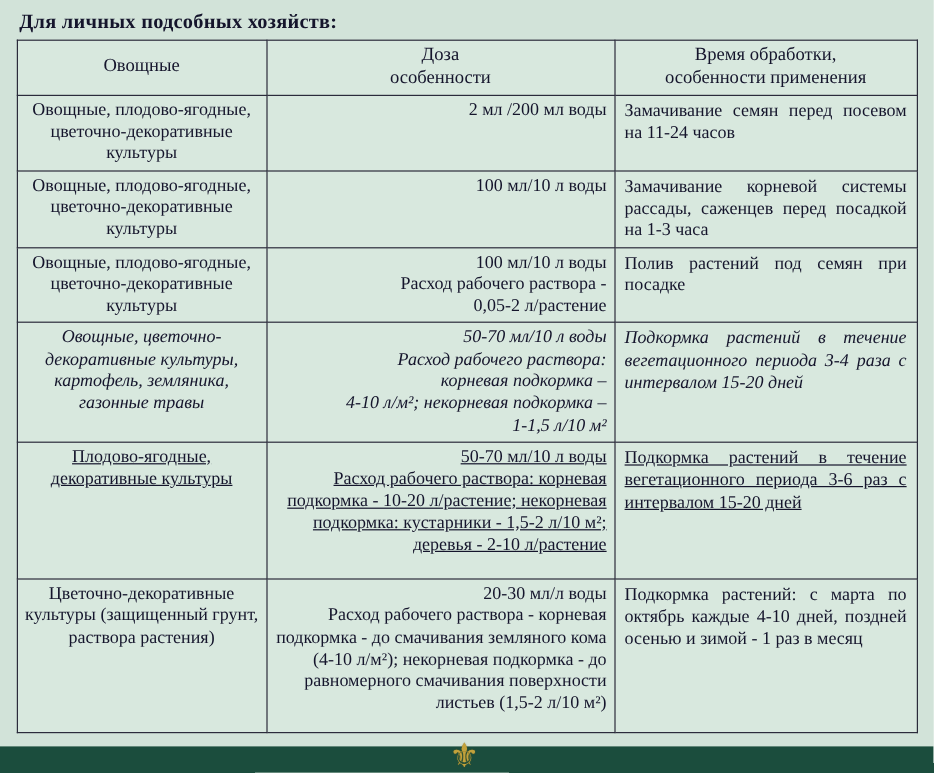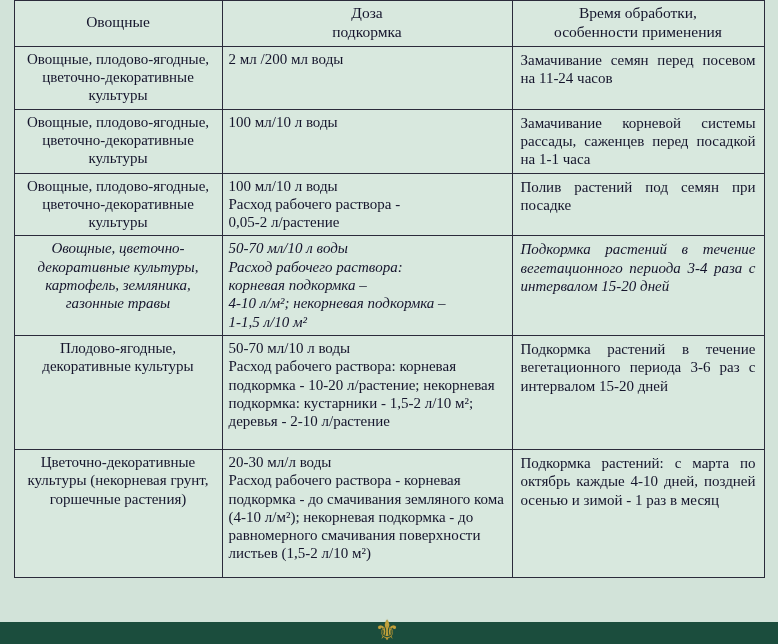--- a/index.html
+++ b/index.html
@@ -41,24 +41,24 @@
     text-align:center;
     vertical-align:middle;
     white-space:pre-line;
     font-size:15.5px;
   }
   tr.hrow  { height:42px; }
   tr.r1 { height:62px; }
   tr.r2 { height:62px; }
   tr.r3 { height:56px; }
   tr.r4 { height:98px;font-style:italic; }
-  tr.r5 { height:114px; }
+  tr.r5 { height:114px;text-decoration:underline; }
   tr.r6 { height:128px; }
   td.culture { text-align:center;margin-left:40px; }
-  td.dose    { text-align:left; white-space:pre-line; }
+  td.dose    { text-align:right; white-space:pre-line; }
   td.time    { text-align:justify; padding:4px 8px 4px 8px; }
   .footer-band {
     position:absolute;
     left:0; bottom:0;
     width:100%; height:22px;
     background:#1b4d3d;
     text-align:center;
   }
   .ornament {
     position:absolute;
@@ -70,46 +70,47 @@
     text-shadow:0 0 1px #8a7020;
     letter-spacing:4px;
     white-space:nowrap;
   }
 </style>
 </head>
 <body>
 
 <div class="page">
 
+  <div class="title">Для личных подсобных хозяйств:</div>
 
   <table class="apptable">
     <colgroup>
         <col class="c1">
         <col class="c2">
         <col class="c3">
       </colgroup>
     <thead>
       <tr class="hrow">
         <th>Овощные</th>
         <th>Доза
-подкормка</th>
+особенности</th>
         <th>Время обработки,
 особенности применения</th>
       </tr>
     </thead>
     <tbody>
       <tr class="r1">
         <td class="culture">Овощные, плодово-ягодные, цветочно-декоративные культуры</td>
         <td class="dose">2 мл /200 мл воды</td>
         <td class="time">Замачивание семян перед посевом на 11-24 часов</td>
       </tr>
       <tr class="r2">
         <td class="culture">Овощные, плодово-ягодные, цветочно-декоративные культуры</td>
         <td class="dose">100 мл/10 л воды</td>
-        <td class="time">Замачивание корневой системы рассады, саженцев перед посадкой на 1-1 часа</td>
+        <td class="time">Замачивание корневой системы рассады, саженцев перед посадкой на 1-3 часа</td>
       </tr>
       <tr class="r3">
         <td class="culture">Овощные, плодово-ягодные, цветочно-декоративные культуры</td>
         <td class="dose">100 мл/10 л воды
 Расход рабочего раствора -
 0,05-2 л/растение</td>
         <td class="time">Полив растений под семян при посадке</td>
       </tr>
       <tr class="r4">
         <td class="culture">Овощные, цветочно-декоративные культуры, картофель, земляника, газонные травы</td>
@@ -121,21 +122,21 @@
         <td class="time">Подкормка растений в течение вегетационного периода 3-4 раза с интервалом 15-20 дней</td>
       </tr>
       <tr class="r5">
         <td class="culture">Плодово-ягодные, декоративные культуры</td>
         <td class="dose">50-70 мл/10 л воды
 Расход рабочего раствора: корневая подкормка - 10-20 л/растение; некорневая подкормка: кустарники - 1,5-2 л/10 м²;
 деревья - 2-10 л/растение</td>
         <td class="time">Подкормка растений в течение вегетационного периода 3-6 раз с интервалом 15-20 дней</td>
       </tr>
       <tr class="r6">
-        <td class="culture">Цветочно-декоративные культуры (некорневая грунт, горшечные растения)</td>
+        <td class="culture">Цветочно-декоративные культуры (защищенный грунт, раствора растения)</td>
         <td class="dose">20-30 мл/л воды
 Расход рабочего раствора - корневая подкормка - до смачивания земляного кома (4-10 л/м²); некорневая подкормка - до равномерного смачивания поверхности листьев (1,5-2 л/10 м²)</td>
         <td class="time">Подкормка растений: с марта по октябрь каждые 4-10 дней, поздней осенью и зимой - 1 раз в месяц</td>
       </tr>
     </tbody>
   </table>
 
   <div class="footer-band">
     <span class="ornament">⚜</span>
   </div>

